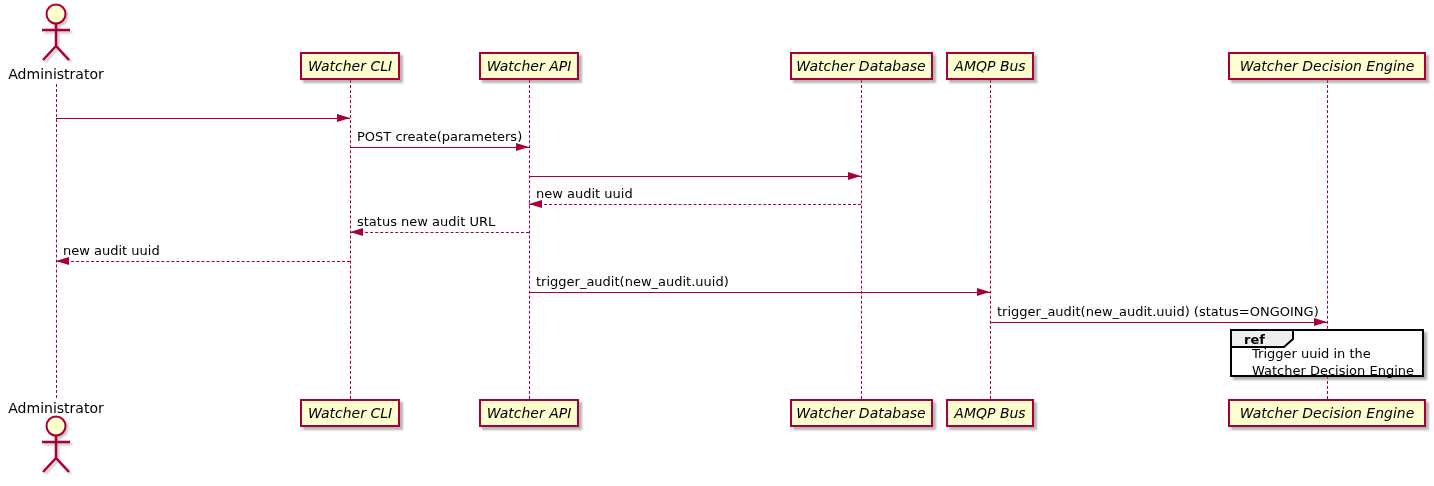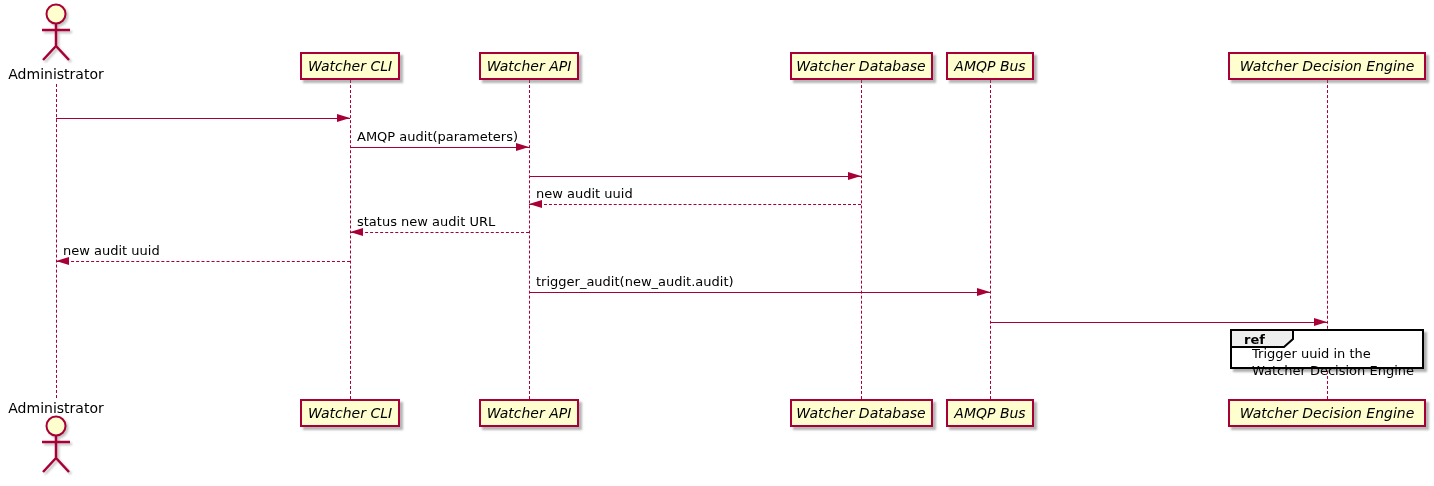--- a/index.html
+++ b/index.html
@@ -41,38 +41,39 @@
     <div class="lifeline" style="left: 56px; top: 84px; height: 314px;"></div>
     <div class="lifeline" style="left: 350px; top: 80px; height: 319px;"></div>
     <div class="lifeline" style="left: 529px; top: 80px; height: 319px;"></div>
     <div class="lifeline" style="left: 861px; top: 80px; height: 319px;"></div>
     <div class="lifeline" style="left: 990px; top: 80px; height: 319px;"></div>
     <div class="lifeline" style="left: 1327px; top: 80px; height: 319px;"></div>
     <div class="msg-line" style="left: 56px; top: 118px; width: 294px;"></div>
     <div class="arrowhead right" style="left: 337px; top: 114px;"></div>
     <div class="msg-line" style="left: 350px; top: 147px; width: 179px;"></div>
     <div class="arrowhead right" style="left: 516px; top: 143px;"></div>
-    <div class="msg-label" style="left: 357px; top: 129px;">AMQP audit(parameters)</div>
+    <div class="msg-label" style="left: 357px; top: 129px;">POST create(parameters)</div>
     <div class="msg-line" style="left: 529px; top: 176px; width: 332px;"></div>
     <div class="arrowhead right" style="left: 848px; top: 172px;"></div>
     <div class="msg-line dashed" style="left: 529px; top: 204px; width: 332px;"></div>
     <div class="arrowhead left" style="left: 529px; top: 200px;"></div>
     <div class="msg-label" style="left: 536px; top: 186px;">new audit uuid</div>
     <div class="msg-line dashed" style="left: 350px; top: 232px; width: 179px;"></div>
     <div class="arrowhead left" style="left: 350px; top: 228px;"></div>
     <div class="msg-label" style="left: 357px; top: 214px;">status new audit URL</div>
     <div class="msg-line dashed" style="left: 56px; top: 261px; width: 294px;"></div>
     <div class="arrowhead left" style="left: 56px; top: 257px;"></div>
     <div class="msg-label" style="left: 63px; top: 243px;">new audit uuid</div>
     <div class="msg-line" style="left: 529px; top: 292px; width: 461px;"></div>
     <div class="arrowhead right" style="left: 977px; top: 288px;"></div>
-    <div class="msg-label" style="left: 536px; top: 274px;">trigger_audit(new_audit.audit)</div>
+    <div class="msg-label" style="left: 536px; top: 274px;">trigger_audit(new_audit.uuid)</div>
     <div class="msg-line" style="left: 990px; top: 322px; width: 337px;"></div>
     <div class="arrowhead right" style="left: 1314px; top: 318px;"></div>
-    <div class="refbox" style="left: 1230px; top: 329px; width: 194px; height: 40px;">
+    <div class="msg-label" style="left: 997px; top: 304px;">trigger_audit(new_audit.uuid) (status=ONGOING)</div>
+    <div class="refbox" style="left: 1230px; top: 329px; width: 194px; height: 48px;">
       <div class="ref-pent" style=""><svg width="68" height="20">
           <path d="M1 1 H63 V10 L54 18 H1 Z" fill="#EEEEEE" stroke="#000000" stroke-width="2"></path>
         </svg></div>
       <div class="ref-kw" style="">ref</div>
       <div class="ref-line" style="top: 15px;">Trigger uuid in the</div>
       <div class="ref-line" style="top: 32px;">Watcher Decision Engine</div>
     </div>
     <div class="pbox" style="left: 300px; top: 52px; width: 100px; height: 28px;">Watcher CLI</div>
     <div class="pbox" style="left: 300px; top: 399px; width: 100px; height: 28px;">Watcher CLI</div>
     <div class="pbox" style="left: 479px; top: 52px; width: 100px; height: 28px;">Watcher API</div>

